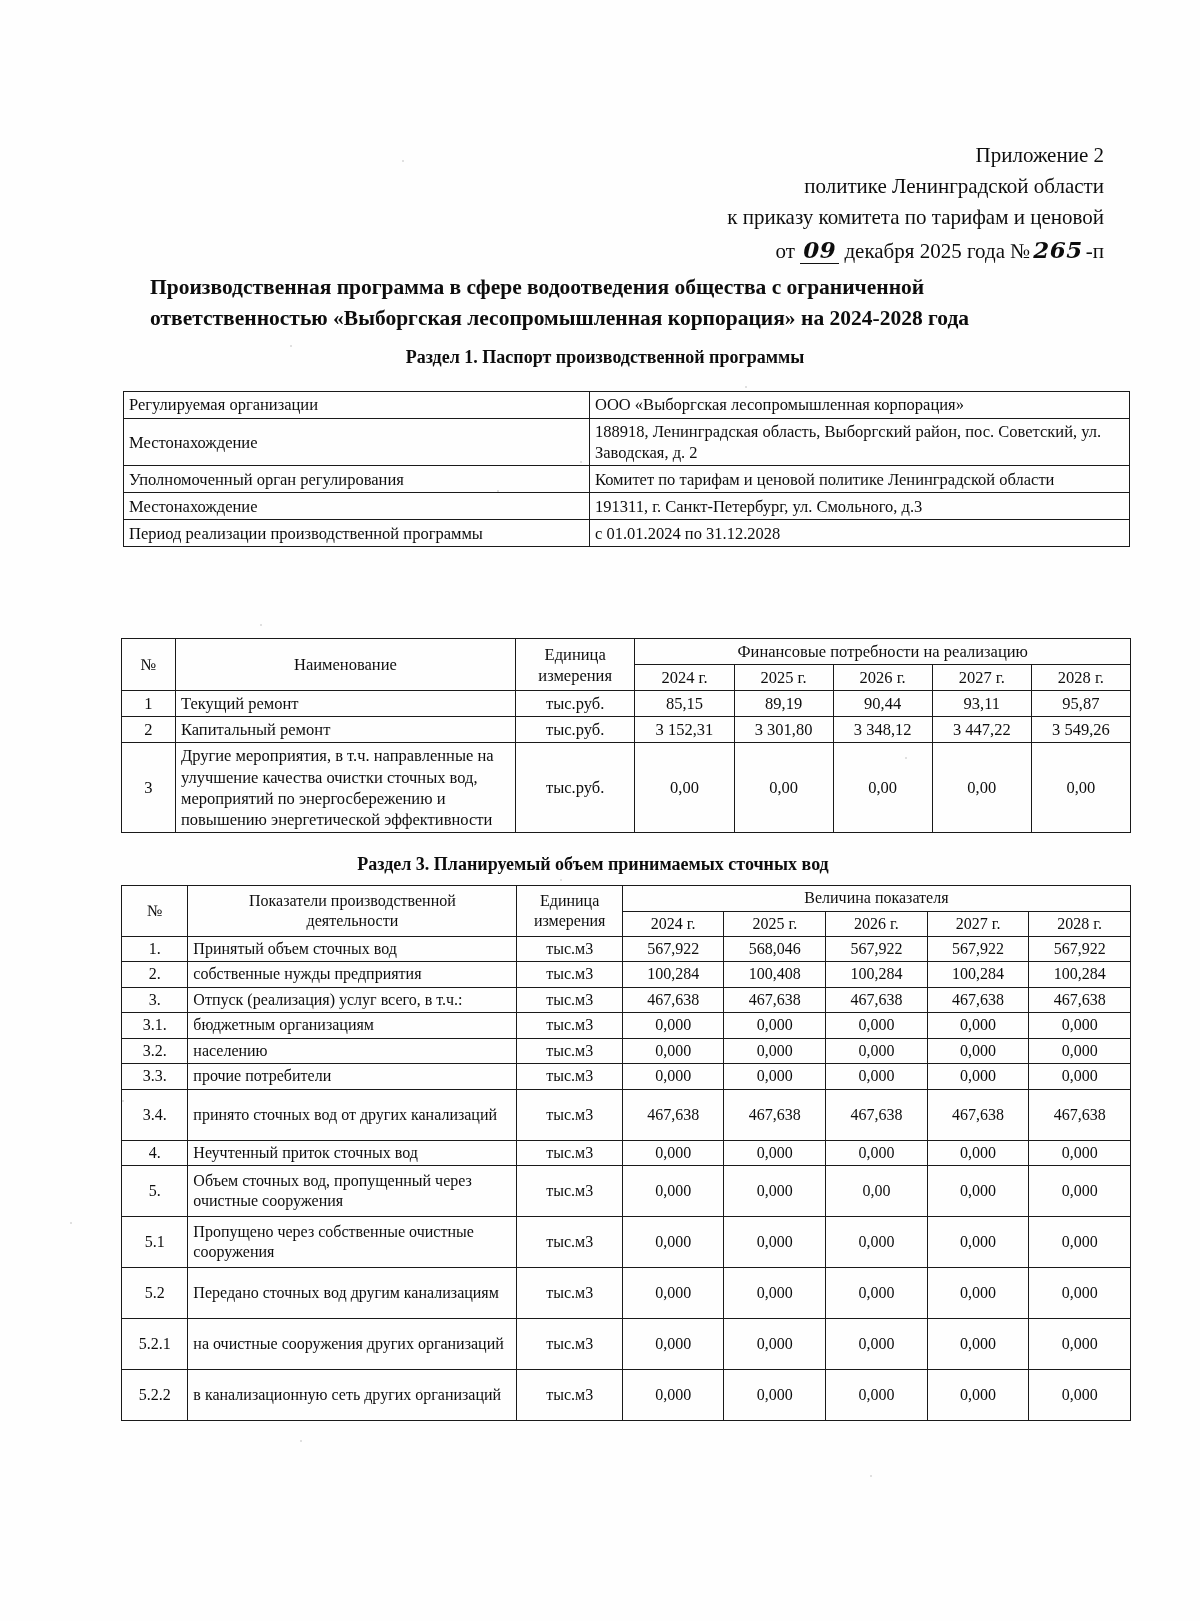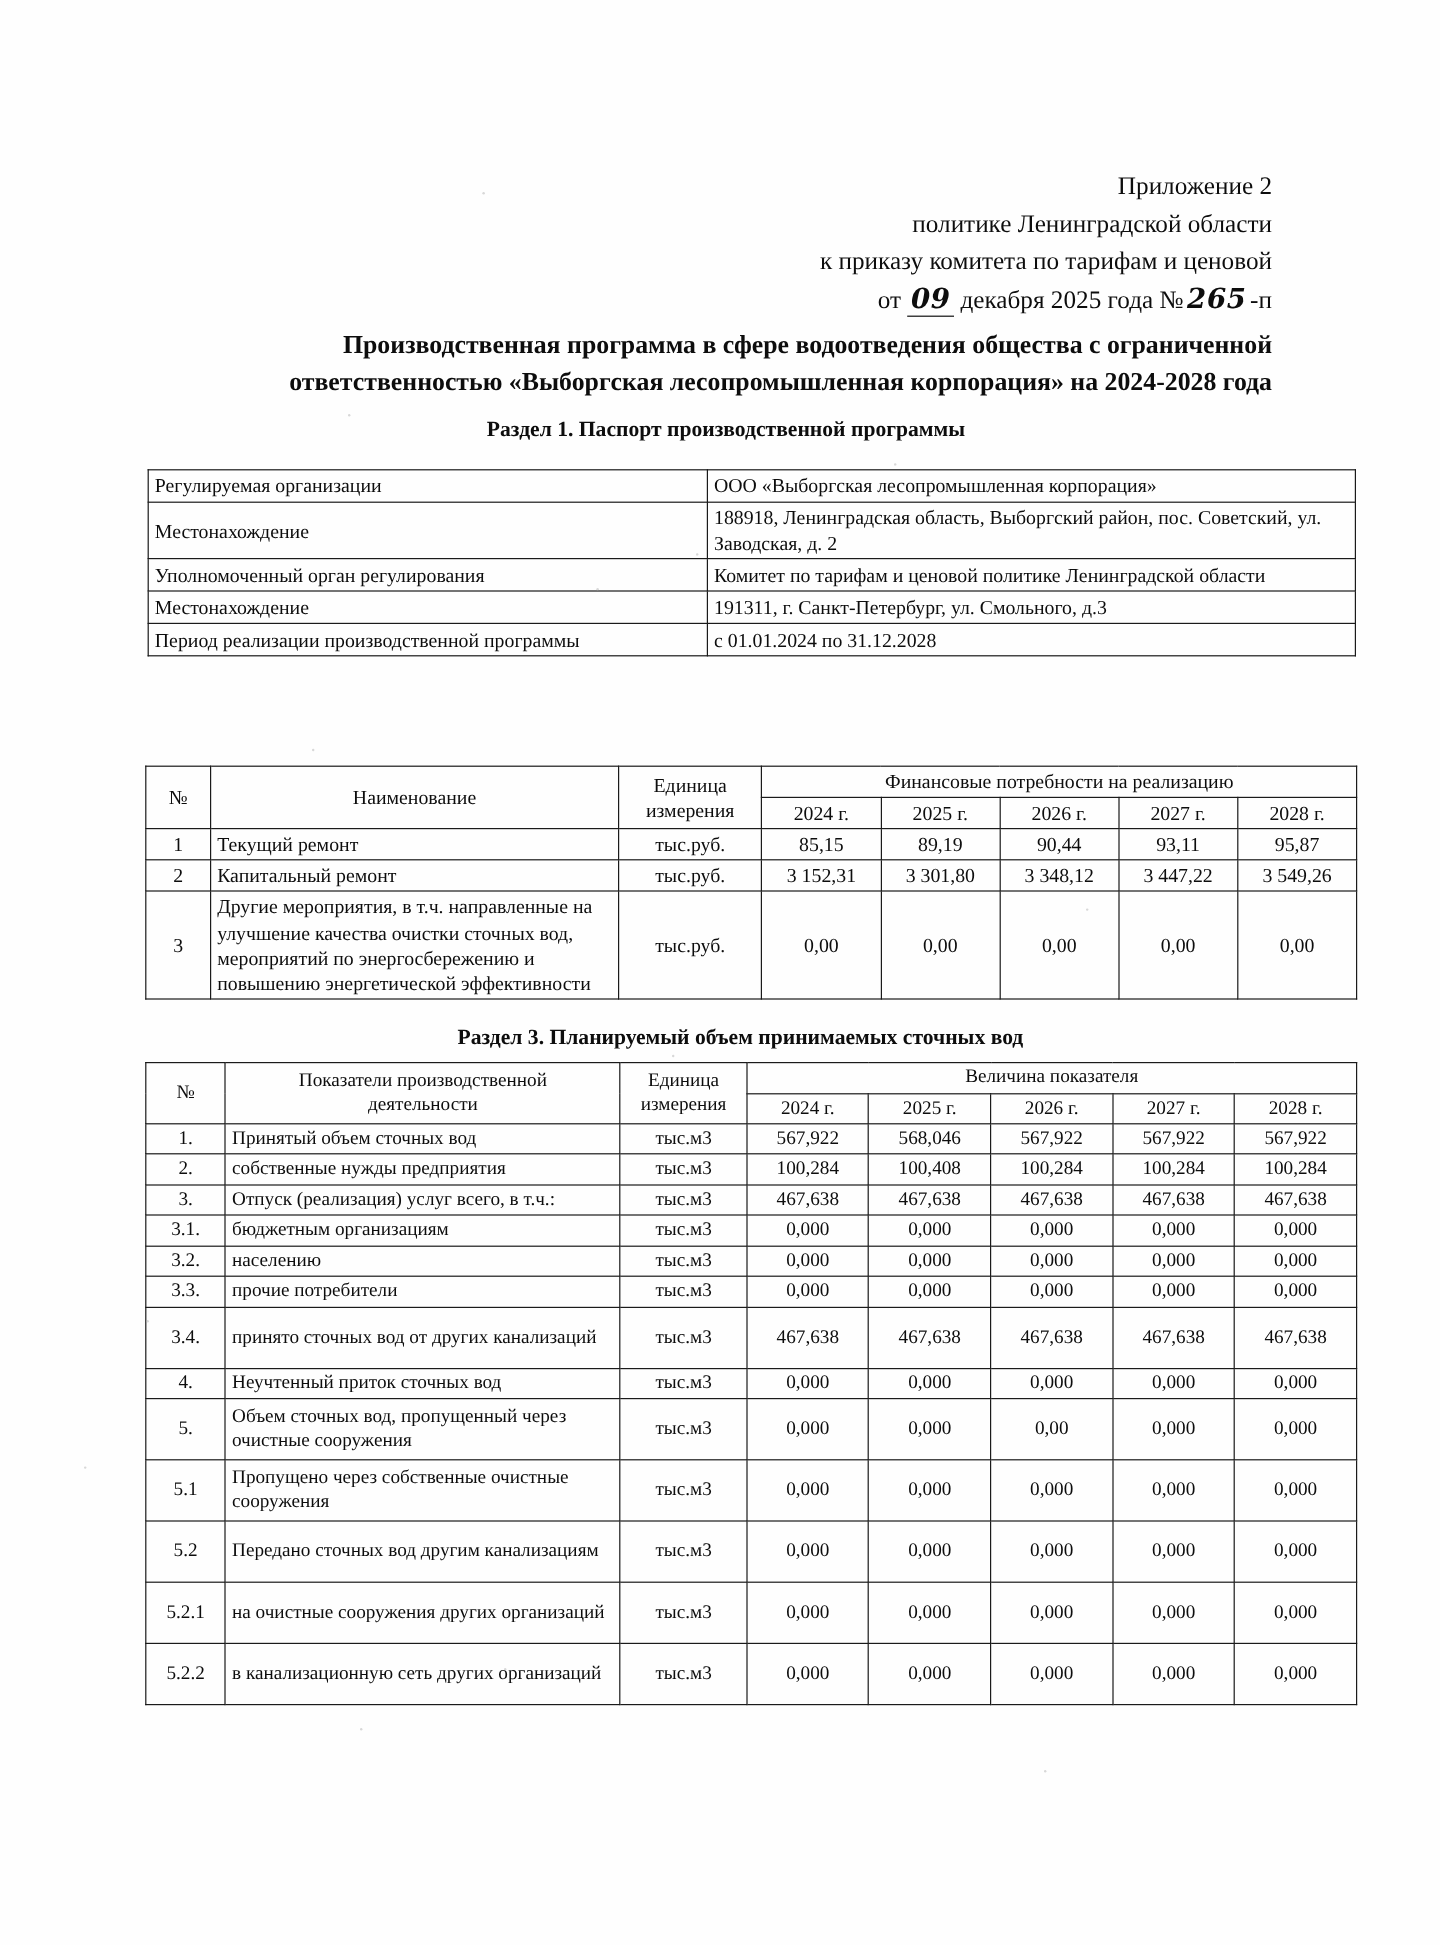--- a/index.html
+++ b/index.html
@@ -26,54 +26,55 @@
 
   
   .doc-header {
     position: absolute;
     top: 140px;
     left: 0;
     width: 1060px;
     text-align: right;
     font-size: 21px;
     line-height: 1.48;
+    padding-left: 44px;
   }
   .doc-header div { white-space: nowrap; }
   .hand {
     font-family: "DejaVu Serif", serif;
     font-style: italic;
     font-weight: bold;
     font-size: 23px;
     border-bottom: 1.5px solid #111;
     padding: 0 3px;
     letter-spacing: 0.5px;
   }
   .hand.no-ul { border-bottom: none; }
 
   
   .main-title {
     position: absolute;
     top: 272px;
     left: 150px;
     width: 910px;
-    text-align: right;
+    text-align: left;
     font-size: 21.5px;
     font-weight: bold;
     line-height: 1.42;
   }
   .section-title {
     position: absolute;
     text-align: center;
     font-weight: bold;
     font-size: 18px;
     line-height: 1.42;
   }
   #sec1-title { top: 345px; left: 100px; width: 1010px; }
   #sec2-title { top: 538px; left: 100px; width: 1010px; }
-  #sec3-title { top: 852px; left: 112px; width: 1010px; }
+  #sec3-title { top: 852px; left: 88px; width: 1010px; }
 
   
   table {
     border-collapse: collapse;
     position: absolute;
     font-size: 16.5px;
     background: transparent;
     margin-left: 24px;
   }
   table td, table th {

